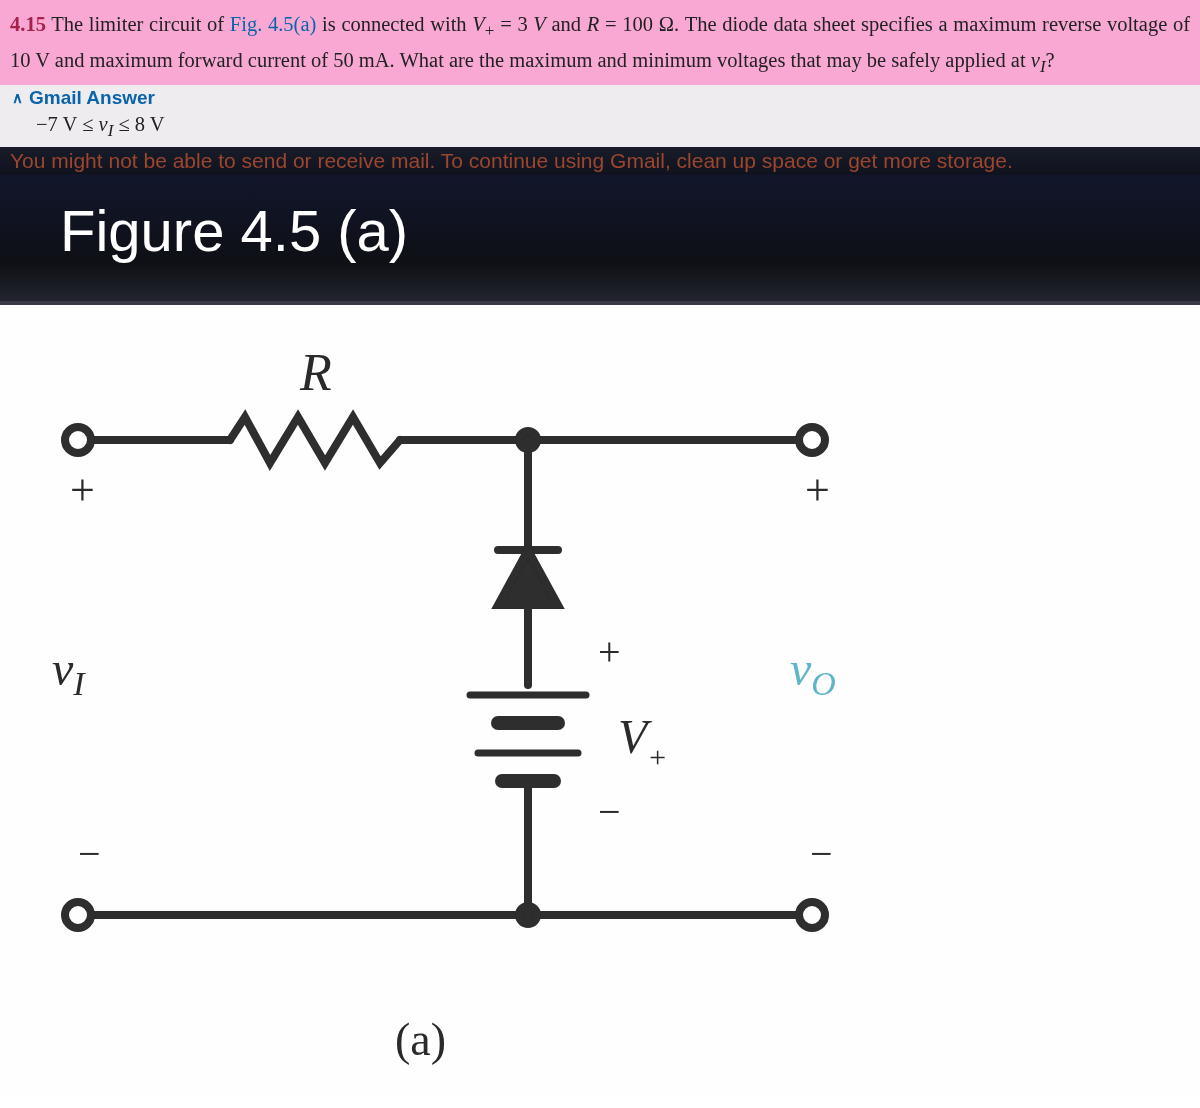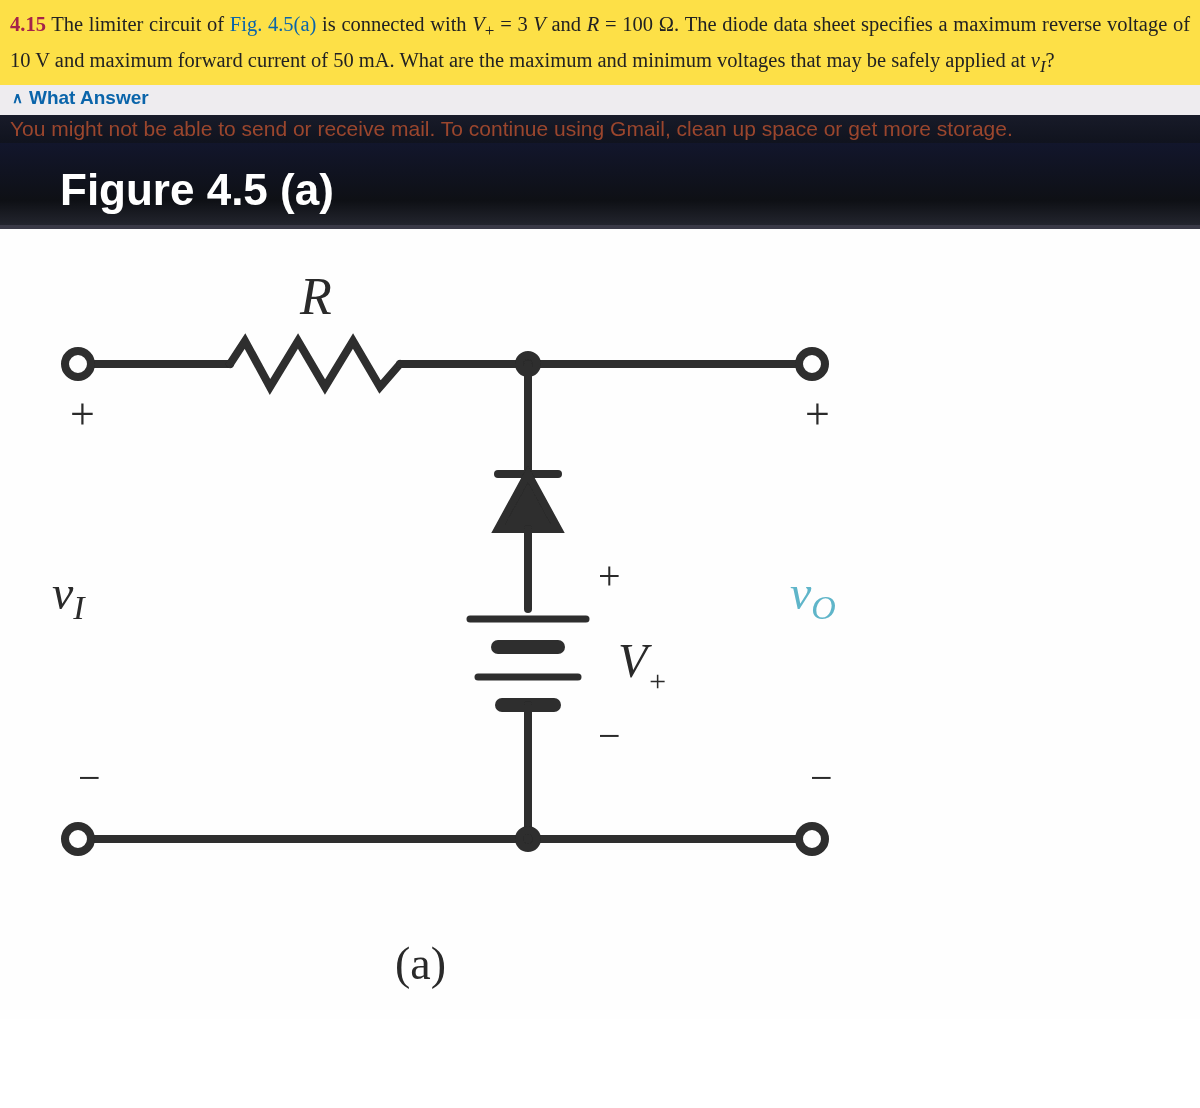--- a/index.html
+++ b/index.html
@@ -2,21 +2,21 @@
 <html><head>
 <meta charset="utf-8">
 <style>
   * { margin: 0; padding: 0; box-sizing: border-box; }
   body {
     width: 1200px;
     font-family: Georgia, 'Times New Roman', serif;
     background: #fff;
   }
   .question-block {
-    background: #fde047;
+    background: #f9a8d4;
     padding: 8px 10px 4px 10px;
     font-size: 20.5px;
     line-height: 1.6;
     color: #222;
     text-align: justify;
   }
   .qnum { color: #a5224a; font-weight: 600; }
   .figref { color: #0a64aa; }
   .ital { font-style: italic; }
   .answer-block {
@@ -42,23 +42,23 @@
     font-family: Arial, sans-serif;
     font-size: 21px;
     padding: 2px 10px;
     white-space: nowrap;
     overflow: hidden;
   }
   .title-bar {
     background: linear-gradient(#12162c, #0e1015 70%, #23252e);
     color: #fff;
     font-family: Arial, Helvetica, sans-serif;
-    font-size: 44px;
-    font-weight: 700;
-    padding: 22px 40px 10px 60px;
+    font-size: 58px;
+    font-weight: 400;
+    padding: 22px 40px 37px 60px;
     border-bottom: 4px solid #3a3a47;
   }
   .figure-area {
     background: #fefefe;
     height: 790px;
     position: relative;
   }
   svg.circuit {
     position: absolute;
     top: 0; left: 0;
@@ -69,21 +69,24 @@
 </head>
 <body>
 
 <div class="question-block">
   <span class="qnum">4.15</span><span> The limiter circuit of </span><span class="figref">Fig. 4.5(a)</span><span> is connected with </span><span class="ital">V</span><sub>+</sub><span> = 3 </span><span class="ital">V</span><span> and </span><span class="ital">R</span><span> = 100 Ω. The diode data sheet specifies a maximum reverse voltage of 10 V and maximum forward current of 50 mA. What are the maximum and minimum voltages that may be safely applied at </span><span class="ital">v</span><sub class="ital">I</sub><span>?</span>
 </div>
 
 <div class="answer-block">
   <div class="hide-answer">
     <span style="font-size:15px;">∧</span>
-    <span>What Answer</span>
+    <span>Gmail Answer</span>
+  </div>
+  <div class="answer-text">
+    −7 V ≤ <span class="ital">v<sub>I</sub></span> ≤ 8 V
   </div>
 </div>
 
 <div class="notice-bar">
   <span>You might not be able to send or receive mail. To continue using Gmail, clean up space or get more storage.</span>
 </div>
 
 <div class="title-bar">
   <span>Figure 4.5 (a)</span>
 </div>

